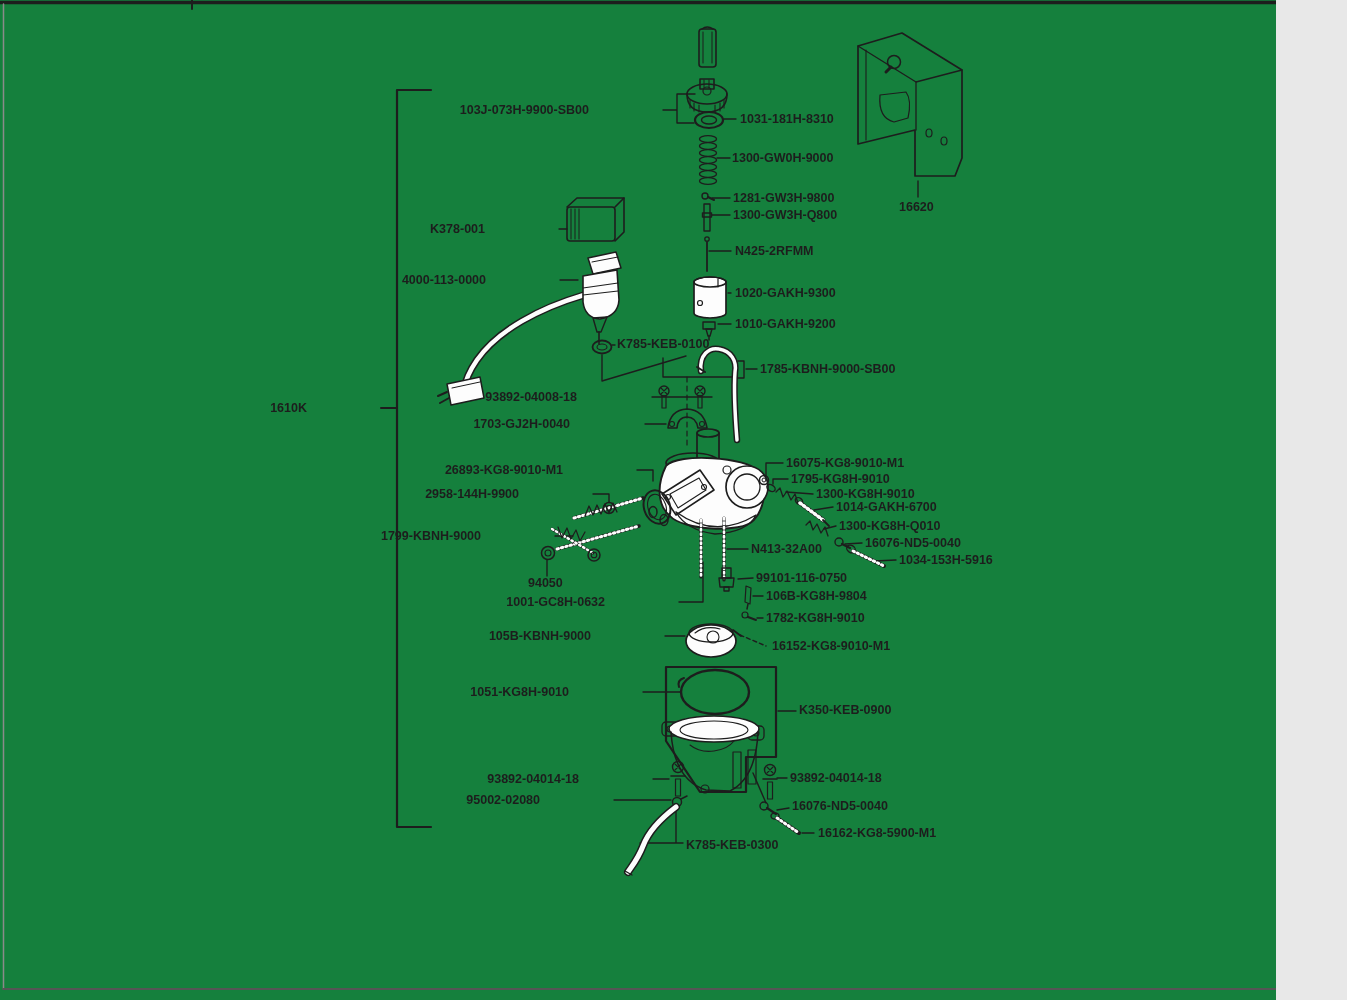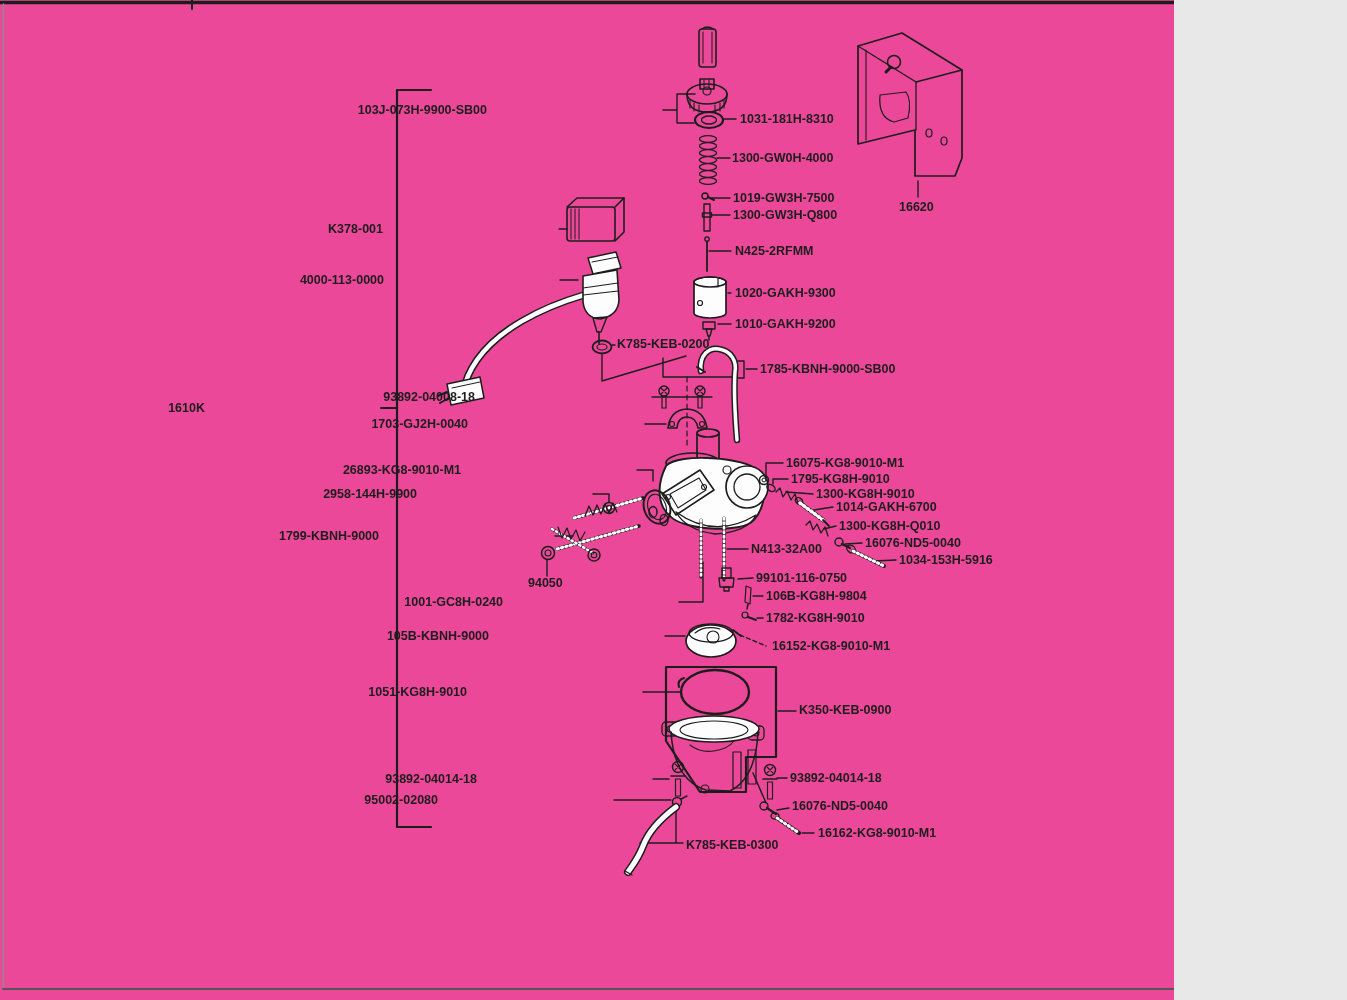--- a/index.html
+++ b/index.html
@@ -1,17 +1,17 @@
 <!DOCTYPE html>
 <html><head>
 <meta charset="utf-8">
 <style>
   html,body{margin:0;padding:0;background:#e8e8e8;}
   .page{
-    position:relative;width:1174px;height:1000px;background:#ec4899;
+    position:relative;width:1276px;height:1000px;background:#15803d;
     overflow:hidden;font-family:"Liberation Sans",sans-serif;text-decoration:underline;
   }
   .diagram-svg{position:absolute;left:0;top:0;}
   .lbl{
     position:absolute;font-weight:bold;font-size:12.5px;letter-spacing:0px;
     color:#1d1d1d;white-space:nowrap;transform:translateY(-50%);
   }
   .lbl.r{text-align:right;}
 </style>
 </head>
@@ -334,54 +334,54 @@
     <path d="M880,95 Q878,118 894,122 L908,118 Q912,100 906,92 Z" stroke-width="1.2"></path>
     <circle cx="894" cy="62" r="6.5" stroke-width="1.5"></circle>
     <path d="M886,72 L891,67" stroke-width="3"></path>
     <ellipse cx="929" cy="133" rx="3" ry="4" stroke-width="1.2"></ellipse>
     <ellipse cx="944" cy="141" rx="3" ry="4" stroke-width="1.2"></ellipse>
   </g>
 </svg>
 
   <div class="lbl r" style="right:687px;top:110px">103J-073H-9900-SB00</div>
   <div class="lbl" style="left:740px;top:119px">1031-181H-8310</div>
-  <div class="lbl" style="left:732px;top:158px">1300-GW0H-4000</div>
-  <div class="lbl" style="left:733px;top:198px">1019-GW3H-7500</div>
+  <div class="lbl" style="left:732px;top:158px">1300-GW0H-9000</div>
+  <div class="lbl" style="left:733px;top:198px">1281-GW3H-9800</div>
   <div class="lbl" style="left:733px;top:215px">1300-GW3H-Q800</div>
   <div class="lbl" style="left:735px;top:251px">N425-2RFMM</div>
   <div class="lbl" style="left:735px;top:293px">1020-GAKH-9300</div>
   <div class="lbl" style="left:735px;top:324px">1010-GAKH-9200</div>
   <div class="lbl r" style="right:791px;top:229px">K378-001</div>
   <div class="lbl r" style="right:790px;top:280px">4000-113-0000</div>
   <div class="lbl" style="left:899px;top:207px">16620</div>
-  <div class="lbl" style="left:617px;top:344px">K785-KEB-0200</div>
+  <div class="lbl" style="left:617px;top:344px">K785-KEB-0100</div>
   <div class="lbl" style="left:760px;top:369px">1785-KBNH-9000-SB00</div>
   <div class="lbl r" style="right:699px;top:397px">93892-04008-18</div>
   <div class="lbl r" style="right:706px;top:424px">1703-GJ2H-0040</div>
   <div class="lbl r" style="right:713px;top:470px">26893-KG8-9010-M1</div>
   <div class="lbl r" style="right:757px;top:494px">2958-144H-9900</div>
   <div class="lbl r" style="right:795px;top:536px">1799-KBNH-9000</div>
   <div class="lbl" style="left:528px;top:583px">94050</div>
-  <div class="lbl r" style="right:671px;top:602px">1001-GC8H-0240</div>
+  <div class="lbl r" style="right:671px;top:602px">1001-GC8H-0632</div>
   <div class="lbl" style="left:786px;top:463px">16075-KG8-9010-M1</div>
   <div class="lbl" style="left:791px;top:479px">1795-KG8H-9010</div>
   <div class="lbl" style="left:816px;top:494px">1300-KG8H-9010</div>
   <div class="lbl" style="left:836px;top:507px">1014-GAKH-6700</div>
   <div class="lbl" style="left:839px;top:526px">1300-KG8H-Q010</div>
   <div class="lbl" style="left:865px;top:543px">16076-ND5-0040</div>
   <div class="lbl" style="left:899px;top:560px">1034-153H-5916</div>
   <div class="lbl" style="left:751px;top:549px">N413-32A00</div>
   <div class="lbl" style="left:756px;top:578px">99101-116-0750</div>
   <div class="lbl" style="left:766px;top:596px">106B-KG8H-9804</div>
   <div class="lbl" style="left:766px;top:618px">1782-KG8H-9010</div>
   <div class="lbl r" style="right:685px;top:636px">105B-KBNH-9000</div>
   <div class="lbl" style="left:772px;top:646px">16152-KG8-9010-M1</div>
   <div class="lbl r" style="right:707px;top:692px">1051-KG8H-9010</div>
   <div class="lbl" style="left:799px;top:710px">K350-KEB-0900</div>
   <div class="lbl r" style="right:697px;top:779px">93892-04014-18</div>
   <div class="lbl" style="left:790px;top:778px">93892-04014-18</div>
   <div class="lbl r" style="right:736px;top:800px">95002-02080</div>
   <div class="lbl" style="left:792px;top:806px">16076-ND5-0040</div>
-  <div class="lbl" style="left:818px;top:833px">16162-KG8-9010-M1</div>
+  <div class="lbl" style="left:818px;top:833px">16162-KG8-5900-M1</div>
   <div class="lbl" style="left:686px;top:845px">K785-KEB-0300</div>
   <div class="lbl r" style="right:969px;top:408px">1610K</div>
 
 </div>
 
 </body></html>

